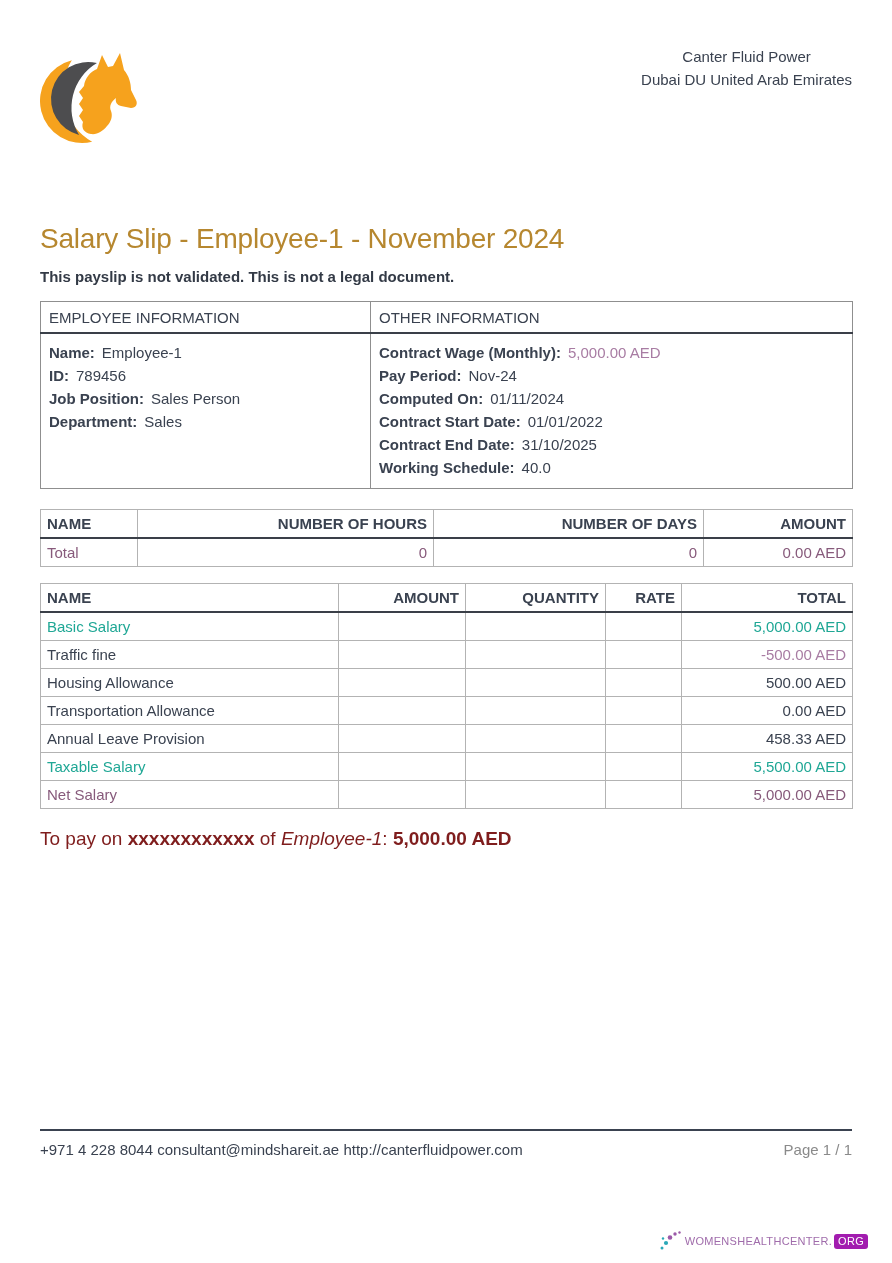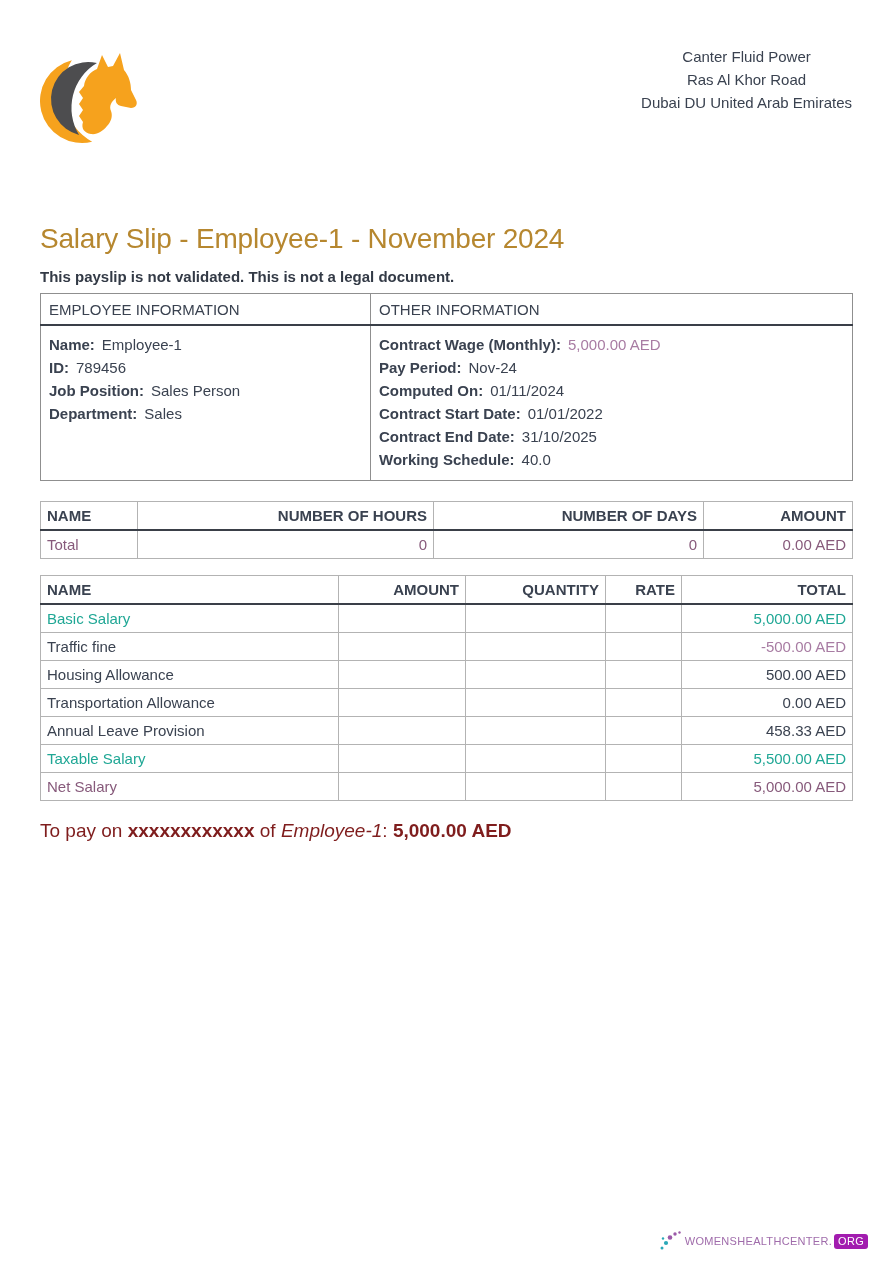--- a/index.html
+++ b/index.html
@@ -11,21 +11,21 @@
   .logo-wrap { width:100px; height:112px; }
   .address { text-align:center; font-size:15px; line-height:23px; color:#3a4250; padding-top:2px; }
 
   .content { padding:0 40px; }
   .doc-title { margin:68px 0 0 0; font-size:28px; font-weight:500; color:#b6872f; letter-spacing:-0.2px; }
   .disclaimer { margin-top:13px; font-size:15px; font-weight:700; color:#333a46; }
 
   table { border-collapse:collapse; table-layout:fixed; width:812px; }
   th, td { font-weight:400; font-size:15px; color:#3a4250; }
 
-  .info { margin-top:8px;padding-left:45px; }
+  .info { margin-top:16px;padding-left:45px; }
   .info th { border:1px solid #8f8f8f; border-bottom:2px solid #3a3f48; text-align:left; padding:5px 8px; height:20px; }
   .info td { border:1px solid #8f8f8f; vertical-align:top; padding:7px 8px 9px 8px; line-height:23px; }
   .lbl { font-weight:700; }
   .val { margin-left:7px; }
 
   .rpt { margin-top:20px; }
   .rpt th, .rpt td { border:1px solid #b3b3b3; padding:5px 6px; }
   .rpt thead th { border-bottom:2px solid #3a3f48; text-align:left;font-weight:bold; }
   .rpt .num, .rpt thead th.num { text-align:right; }
   .rpt2 { margin-top:16px; }
@@ -74,21 +74,20 @@
           C71,59 69,63 71,68
           C73,73 71,79 67,83
           C63,88 57,92 51,91
           C44,90 41,85 43,79
           L39,73 L43,67 L39,61 L43,55 L39,49 L44,43
           C45,35 50,29 57,26 Z"></path>
       </svg>
     </div>
     <div class="address">
       <div>Canter Fluid Power</div>
-      <div>Ras Al Khor Road</div>
       <div>Dubai DU United Arab Emirates</div>
     </div>
   </div>
 
   <div class="content">
 
     <div class="doc-title">Salary Slip - Employee-1 - November 2024</div>
     <div class="disclaimer">This payslip is not validated. This is not a legal document.</div>
 
     <table class="info">
@@ -220,20 +219,28 @@
     <div class="payline">
       <span>To pay on</span>
       <span class="b">xxxxxxxxxxxx</span>
       <span>of</span>
       <span class="i">Employee-1</span><span>:</span>
       <span class="b">5,000.00 AED</span>
     </div>
 
   </div>
 
+  <div class="footer">
+    <div>
+      <span>+971 4 228 8044</span>
+      <span>consultant@mindshareit.ae</span>
+      <span>http://canterfluidpower.com</span>
+    </div>
+    <div class="page-num">Page 1 / 1</div>
+  </div>
 
   <div class="watermark">
     <svg class="wm-dots" width="24" height="22" viewBox="0 0 24 22">
       <circle cx="3" cy="18" r="1.5" fill="#2aa9b8"></circle>
       <circle cx="7" cy="13" r="2.1" fill="#2aa9b8"></circle>
       <circle cx="4" cy="8.5" r="1.2" fill="#2aa9b8"></circle>
       <circle cx="11" cy="7.5" r="2.3" fill="#9b59a8"></circle>
       <circle cx="16" cy="4" r="1.7" fill="#9b59a8"></circle>
       <circle cx="20.5" cy="2.5" r="1.2" fill="#9b59a8"></circle>
     </svg>

